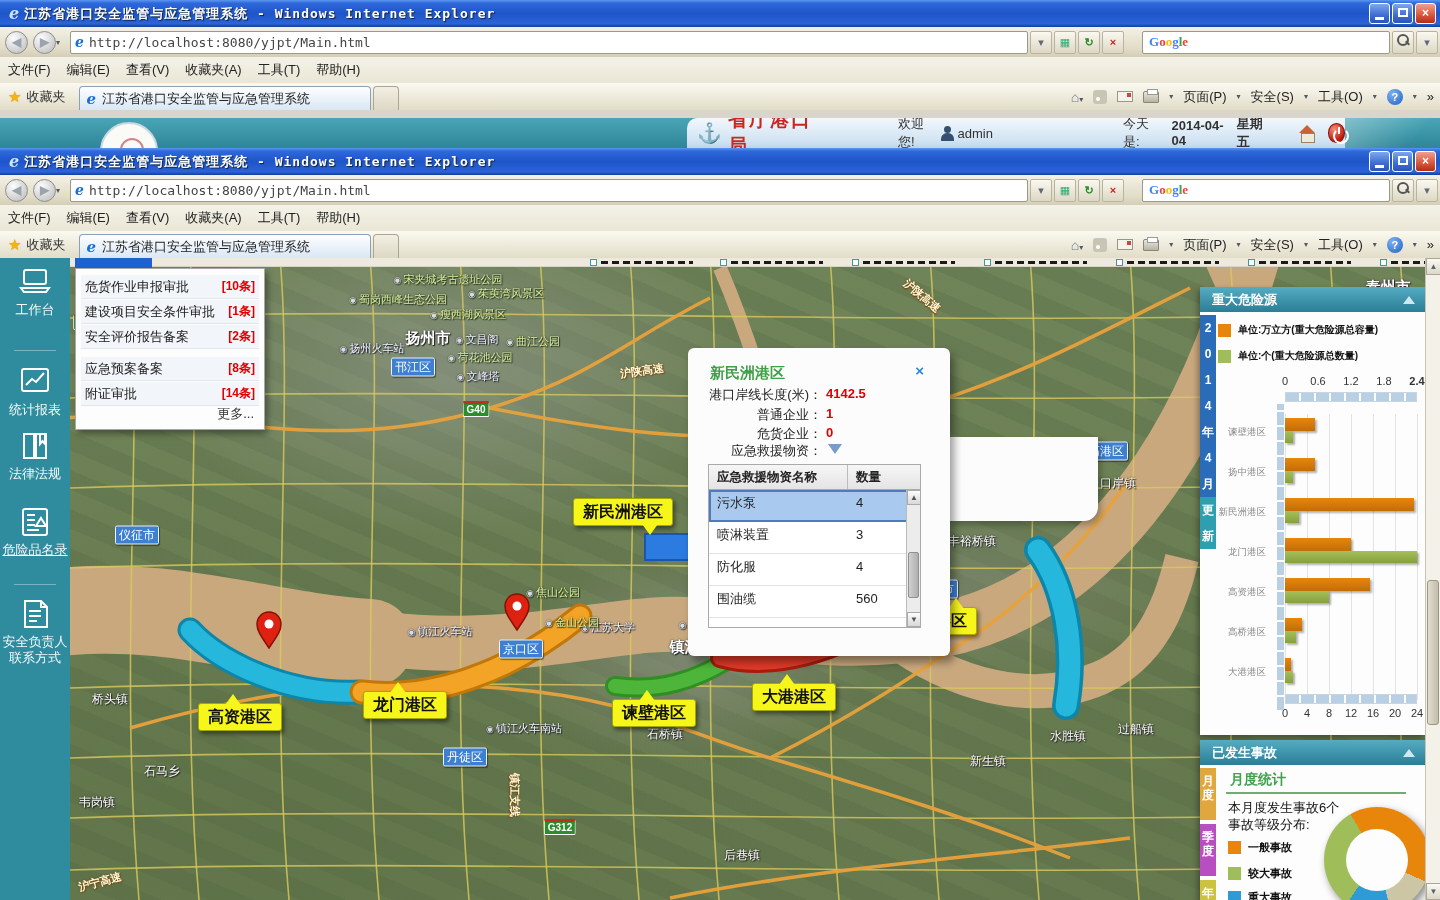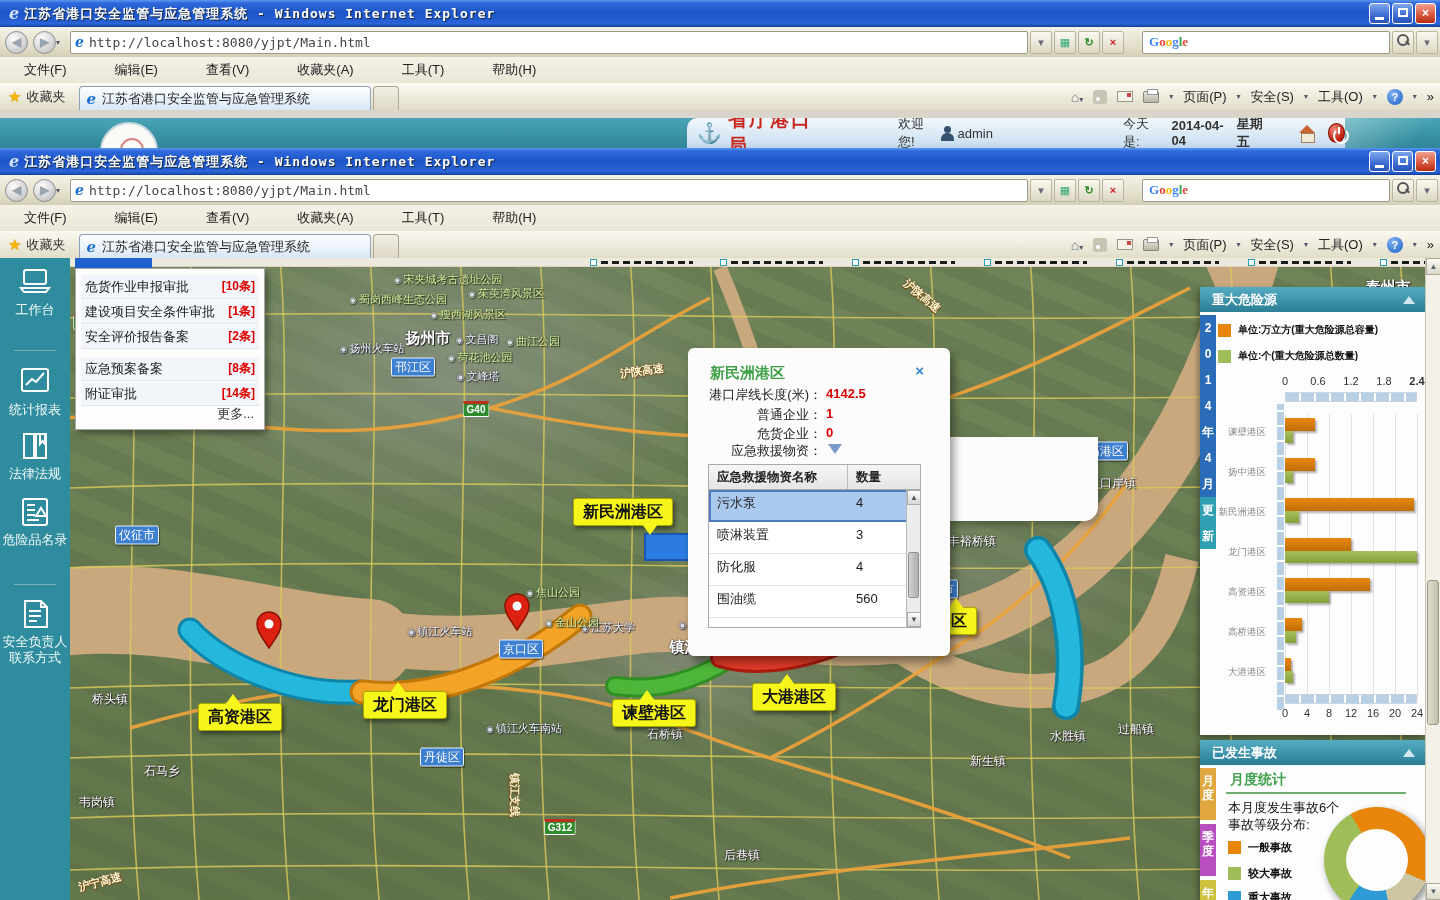--- a/index.html
+++ b/index.html
@@ -32,21 +32,21 @@
   .mini-btn { width:22px; height:23px; border:1px solid #B8B4A0; background:linear-gradient(#FAF8F0,#DDD8C4); text-align:center;
     font:11px/21px sans-serif; color:#667; margin-left:2px; border-radius:2px; }
   .search-field { width:248px; height:23px; background:#fff; border:1px solid #9A9A8A; border-radius:2px; margin-left:18px;
     display:flex; align-items:center; padding:0 6px; }
   .glogo { font:bold 13px "Liberation Serif",serif; letter-spacing:0; }
   .mag { position:relative; width:12px; height:12px; display:inline-block; }
   .mag::before { content:""; position:absolute; left:0; top:0; width:8px; height:8px; border:2px solid #555; border-radius:50%; }
   .mag::after { content:""; position:absolute; left:8px; top:8px; width:5px; height:2px; background:#555; transform:rotate(45deg); }
 
   .menubar { position:absolute; left:0; top:57px; width:100%; height:26px; background:linear-gradient(#F4F2E8,#EAE6D6); border-bottom:1px solid #CFCаB6; display:flex; align-items:center; }
-  .menu-item { font:13px "Liberation Sans",sans-serif; color:#222; padding:4px 24px; }
+  .menu-item { font:13px "Liberation Sans",sans-serif; color:#222; padding:4px 8px; }
 
   .favbar { position:absolute; left:0; top:83px; width:100%; height:27px; background:linear-gradient(#FBF9F1,#E2DDC8); display:flex; align-items:center; }
   .fav-star { color:#F6B50C; font-size:15px; margin:0 5px 0 8px; text-shadow:0 0 1px #B8860B; }
   .fav-label { font:13px "Liberation Sans",sans-serif; color:#333; margin-right:14px; }
   .fav-tab { width:292px; height:24px; margin-top:3px; background:linear-gradient(#FEFEFF,#D9E7F5); border:1px solid #8CA0B8; border-bottom:none;
     border-radius:4px 4px 0 0; display:flex; align-items:center; padding:0 6px; }
   .fav-tab .ie-e { color:#1B6FD0; font:italic bold 15px "DejaVu Serif",serif; margin-right:6px; }
   .fav-tab-title { font:13px "Liberation Sans",sans-serif; color:#222; white-space:nowrap; overflow:hidden; }
   .fav-stub { width:26px; height:24px; margin:3px 0 0 2px; background:linear-gradient(#F2EFE4,#DDD8C4); border:1px solid #AAA693; border-bottom:none; border-radius:4px 4px 0 0; }
   .fav-tools { position:absolute; right:6px; top:0; height:27px; display:flex; align-items:center; gap:10px; }
@@ -257,21 +257,21 @@
             <circle cx="0" cy="-24" r="4.5" fill="#fff"></circle>
           </g>
         </g>
     </svg>
     <div id="map-labels">
         <div class="map-label ml-city" style="left: 358px; top: 80px;">扬州市</div>
         <div class="map-label ml-city" style="left: 622px; top: 389px;">镇江市</div>
         <div class="map-label ml-city" style="left: 1318px; top: 29px;">泰州市</div>
         <div class="map-label ml-district" style="left: 343px; top: 109px;">邗江区</div>
         <div class="map-label ml-district" style="left: 451px; top: 391px;">京口区</div>
-        <div class="map-label ml-district" style="left: 372px; top: 499px; text-align: center;">丹徒区</div>
+        <div class="map-label ml-district" style="left: 395px; top: 499px; text-align: center;">丹徒区</div>
         <div class="map-label ml-district" style="left: 866px; top: 331px;">扬中市</div>
         <div class="map-label ml-district" style="left: 1036px; top: 193px;">高港区</div>
         <div class="map-label ml-district" style="left: 67px; top: 277px;">仪征市</div>
         <div class="map-label ml-scenic" style="left: 398px; top: 56px;">瘦西湖风景区</div>
         <div class="map-label ml-scenic" style="left: 328px; top: 41px;">蜀岗西峰生态公园</div>
         <div class="map-label ml-scenic" style="left: 436px; top: 35px;">茱萸湾风景区</div>
         <div class="map-label ml-scenic" style="left: 378px; top: 21px;">宋夹城考古遗址公园</div>
         <div class="map-label ml-scenic" style="left: 463px; top: 83px;">曲江公园</div>
         <div class="map-label ml-scenic" style="left: 410px; top: 99px;">荷花池公园</div>
         <div class="map-label ml-poi" style="left: 407px; top: 81px;">文昌阁</div>
@@ -516,21 +516,21 @@
         <div class="sb-label">统计报表</div>
       </div>
       <div class="sb-item" style="top: 172px;">
         <svg width="34" height="32" viewBox="0 0 32 32" stroke="#fff" stroke-width="2" fill="none">
           <path d="M5 4 h10 v24 h-10 z"></path>
           <path d="M17 4 h10 v24 h-10 z"></path>
           <path d="M21 4 v10 l2.5-3 2.5,3 v-10" fill="none"></path>
         </svg>
         <div class="sb-label">法律法规</div>
       </div>
-      <div class="sb-item" style="top: 238px;">
+      <div class="sb-item" style="top: 248px; text-decoration: underline;">
         <svg width="34" height="32" viewBox="0 0 32 32" stroke="#fff" stroke-width="2" fill="none">
           <rect x="4" y="3" width="24" height="26" rx="2"></rect>
           <path d="M8 9 h8 M8 14 h8 M8 19 h8 M8 24 h12" fill="none"></path>
           <path d="M22 12 l5 8 h-10 z" fill="none"></path>
         </svg>
         <div class="sb-label">危险品名录</div>
       </div>
       <div class="sb-item" style="top: 340px;">
         <svg width="34" height="32" viewBox="0 0 32 32" stroke="#fff" stroke-width="2" fill="none">
           <path d="M6 3 h16 l6 6 v20 h-22 z"></path>

